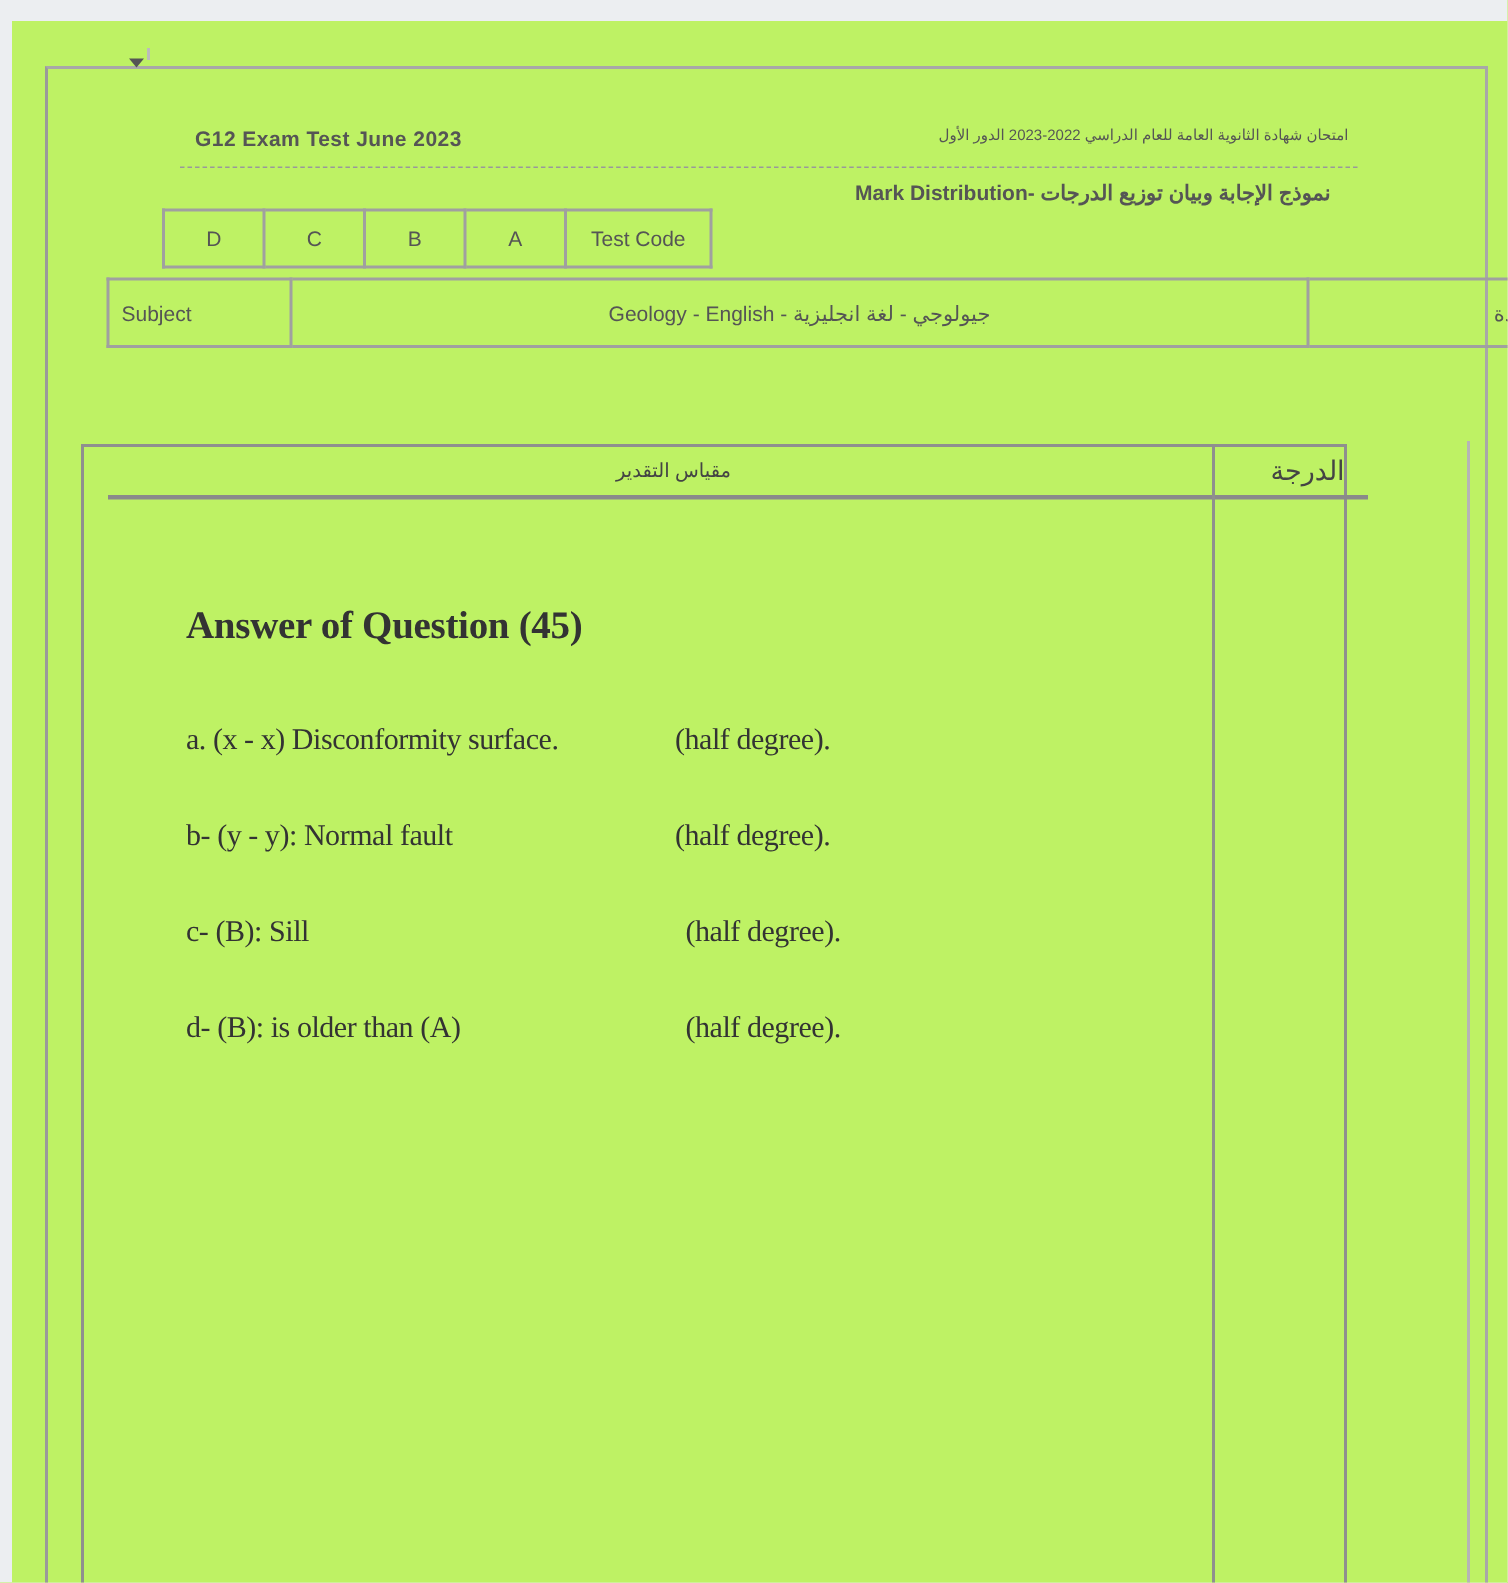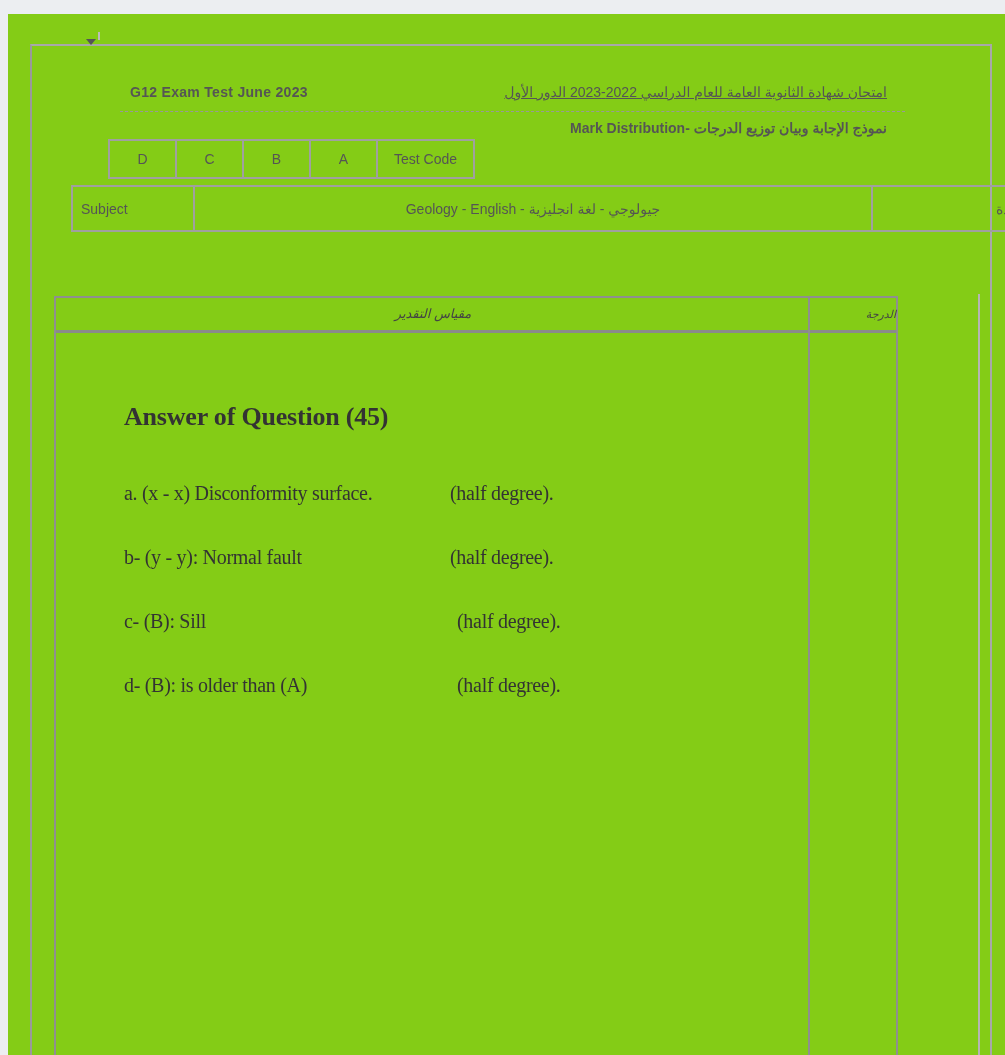--- a/index.html
+++ b/index.html
@@ -5,36 +5,36 @@
   * { box-sizing: border-box; margin: 0; padding: 0; }
   html, body { width: 1005px; height: 1055px; overflow: hidden; }
   body {
     background: #eceef1;
     font-family: "Liberation Sans", sans-serif;
     color: #333;
     position: relative;
   }
   .page {
     position: absolute; left: 8px; top: 14px; width: 997px; height: 1041px;
-    background: #84cc16;
+    background: #bef264;
   }
   .ruler-marks { position: absolute; left: 90px; top: 18px; width: 2px; height: 8px; background:#bbb; }
   .outer-frame {
     position: absolute; left: 22px; top: 30px; width: 962px; height: 1020px;
     border-left: 2px solid #9a9a9a; border-top: 2px solid #a8a8a8; border-right: 2px solid #a8a8a8;
   }
   .frame-arrow {
     position: absolute; left: 78px; top: 25px; width: 0; height: 0;
     border-left: 5px solid transparent; border-right: 5px solid transparent; border-top: 6px solid #555;
   }
   .hdr-left {
     position: absolute; left: 122px; top: 70px; font-size: 14px; font-weight: bold; color:#555; letter-spacing: 0.3px;
   }
   .hdr-right {
-    position: absolute; right: 118px; top: 70px; font-size: 14px; color:#555; direction: rtl; text-decoration: underline;
+    position: absolute; right: 106px; top: 70px; font-size: 10px; color:#555; direction: rtl;
   }
   .hdr-dots {
     position: absolute; left: 112px; top: 97px; width: 785px; border-top: 1px dashed #999;
   }
   .hdr-sub {
     position: absolute; right: 118px; top: 106px; font-size: 14px; font-weight: bold; color:#555; direction: rtl;
   }
   table { border-collapse: collapse; }
   td { border: 2px solid #a0a0a0; color: #555; font-size: 14px; }
   .code-table { position: absolute; left: 100px; top: 125px; height: 38px; }
@@ -44,31 +44,30 @@
   .info-table td { height: 45px; padding: 0 8px; }
   .c-left { width: 122px; text-align: left; }
   .c-right { width: 167px; text-align: right; direction: rtl; }
   .c-center { text-align: center; font-weight: normal; }
   .rtl { direction: rtl; text-align: right; }
   .grading {
     position: absolute; left: 46px; top: 282px; width: 844px; height: 760px;
     border: 2px solid #8f8f8f; border-bottom: none;
   }
   .grading-head {
-    position: absolute; left: 0; top: 0; width: 100%; height: 35px;
+    position: absolute; left: 16px; top: 0; width: 100%; height: 35px;
     border-bottom: 3px solid #8a8a8a;
-    font-style: italic;
   }
   .gh-main {
     position: absolute; left: 0; top: 0; width: 754px; height: 100%;
     text-align: center; line-height: 32px; font-size: 13px; color:#444; direction: rtl;
   }
   .gh-score {
     position: absolute; right: 0; top: 0; width: 88px; height: 100%;
-    text-align: right; line-height: 32px; font-size: 11px; color:#444; direction: rtl; padding-left: 23px;
+    text-align: left; line-height: 32px; font-size: 18px; color:#444; direction: rtl; padding-left: 23px;
   }
   .col-divider {
     position: absolute; left: 752px; top: 0; width: 2px; height: 100%; background: #8f8f8f;
   }
   .answer {
     position: absolute; left: 68px; top: 104px; font-family: "Liberation Serif", serif; color: #333;
   }
   .answer-title { font-size: 26px; font-weight: bold; letter-spacing: -0.2px; }
   .answer-list { margin-top: 50px; list-style: none; }
   .answer-item { position: relative; height: 42px; font-size: 20px; letter-spacing: -0.3px; margin-top: 22px; }

